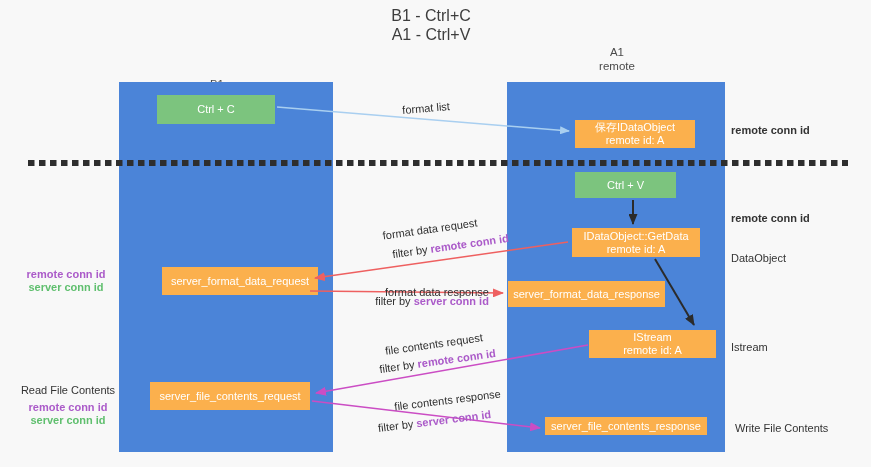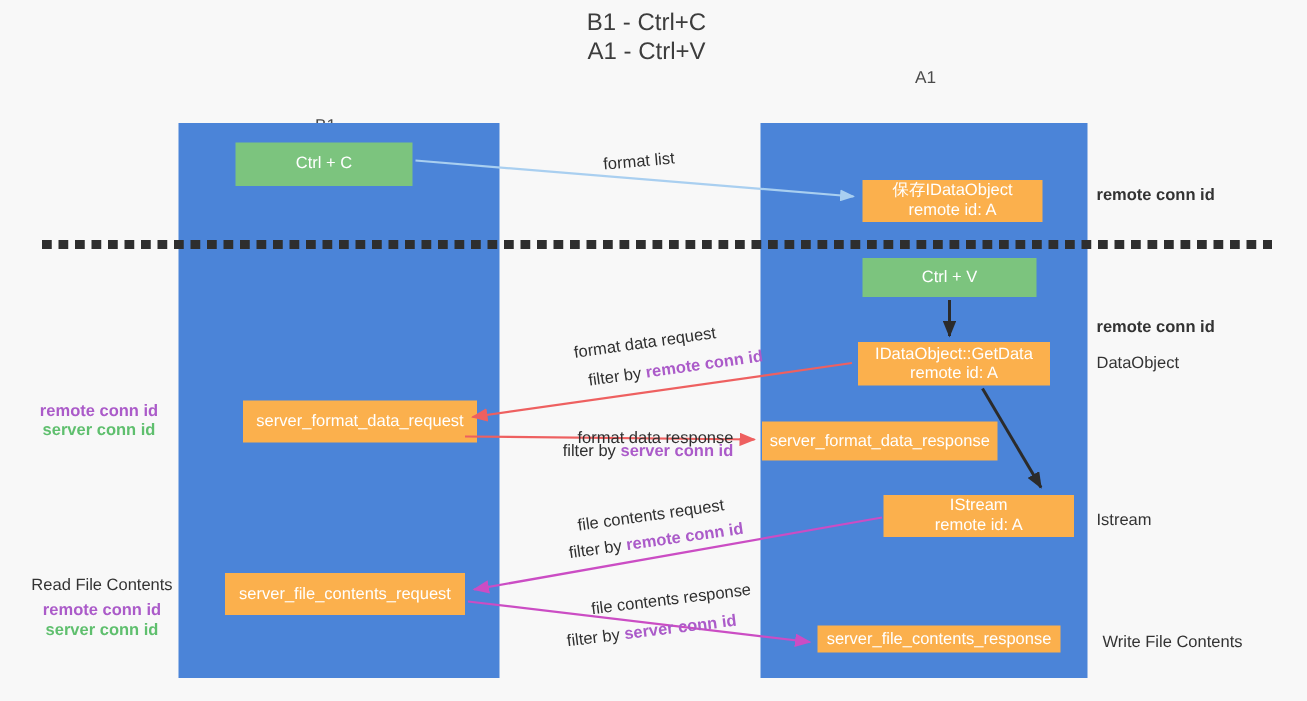--- a/index.html
+++ b/index.html
@@ -33,35 +33,36 @@
     <div>B1 - Ctrl+C</div>
     <div>A1 - Ctrl+V</div>
   </div>
 
   <div class="colheader" style="left:157px;top:45px;margin-top:32px;">
     <div>B1</div>
     <div>connection</div>
   </div>
   <div class="colheader" style="left:557px;top:45px;">
     <div>A1</div>
+    <div>remote</div>
   </div>
 
   <div class="col" style="left:119px;width:214px;"></div>
   <div class="col" style="left:507px;width:218px;"></div>
 
   <div class="box green" style="left:157px;top:95px;width:118px;height:29px;">
     <div>Ctrl + C</div>
   </div>
 
   <div class="box orange" style="left:575px;top:120px;width:120px;height:28px;">
     <div>保存IDataObject</div>
     <div>remote id: A</div>
   </div>
 
-  <div class="box green" style="left:575px;top:172px;width:116px;height:26px;">
+  <div class="box green" style="left:575px;top:172px;width:101px;height:26px;">
     <div>Ctrl + V</div>
   </div>
 
   <div class="box orange" style="left:572px;top:228px;width:128px;height:29px;">
     <div>IDataObject::GetData</div>
     <div>remote id: A</div>
   </div>
 
   <div class="box orange" style="left:152px;top:267px;width:156px;height:28px;margin-left:10px;">
     <div>server_format_data_request</div>
@@ -138,21 +139,21 @@
   </div>
 
   <div class="lbl rot7" style="left:380px;top:394px;width:135px;">file contents response</div>
   <div class="lbl rot7" style="left:367px;top:415px;width:135px;">
     <span>filter by</span>
     <span class="purple">server conn id</span>
   </div>
 
   <div class="sidelbl purple" style="left:731px;top:124px;">remote conn id</div>
   <div class="sidelbl purple" style="left:731px;top:212px;">remote conn id</div>
-  <div class="sidelbl" style="left:731px;top:236px;">DataObject</div>
+  <div class="sidelbl" style="left:731px;top:252px;">DataObject</div>
   <div class="sidelbl" style="left:731px;top:341px;">Istream</div>
   <div class="sidelbl" style="left:735px;top:422px;">Write File Contents</div>
 
   <div class="sideblock" style="left:20px;top:268px;width:92px;">
     <div class="purple">remote conn id</div>
     <div class="greenid">server conn id</div>
   </div>
   <div class="sideblock" style="left:18px;top:384px;width:100px;">
     <div style="color:#333;">Read File Contents</div>
     <div class="purple" style="margin-top:4px;">remote conn id</div>

